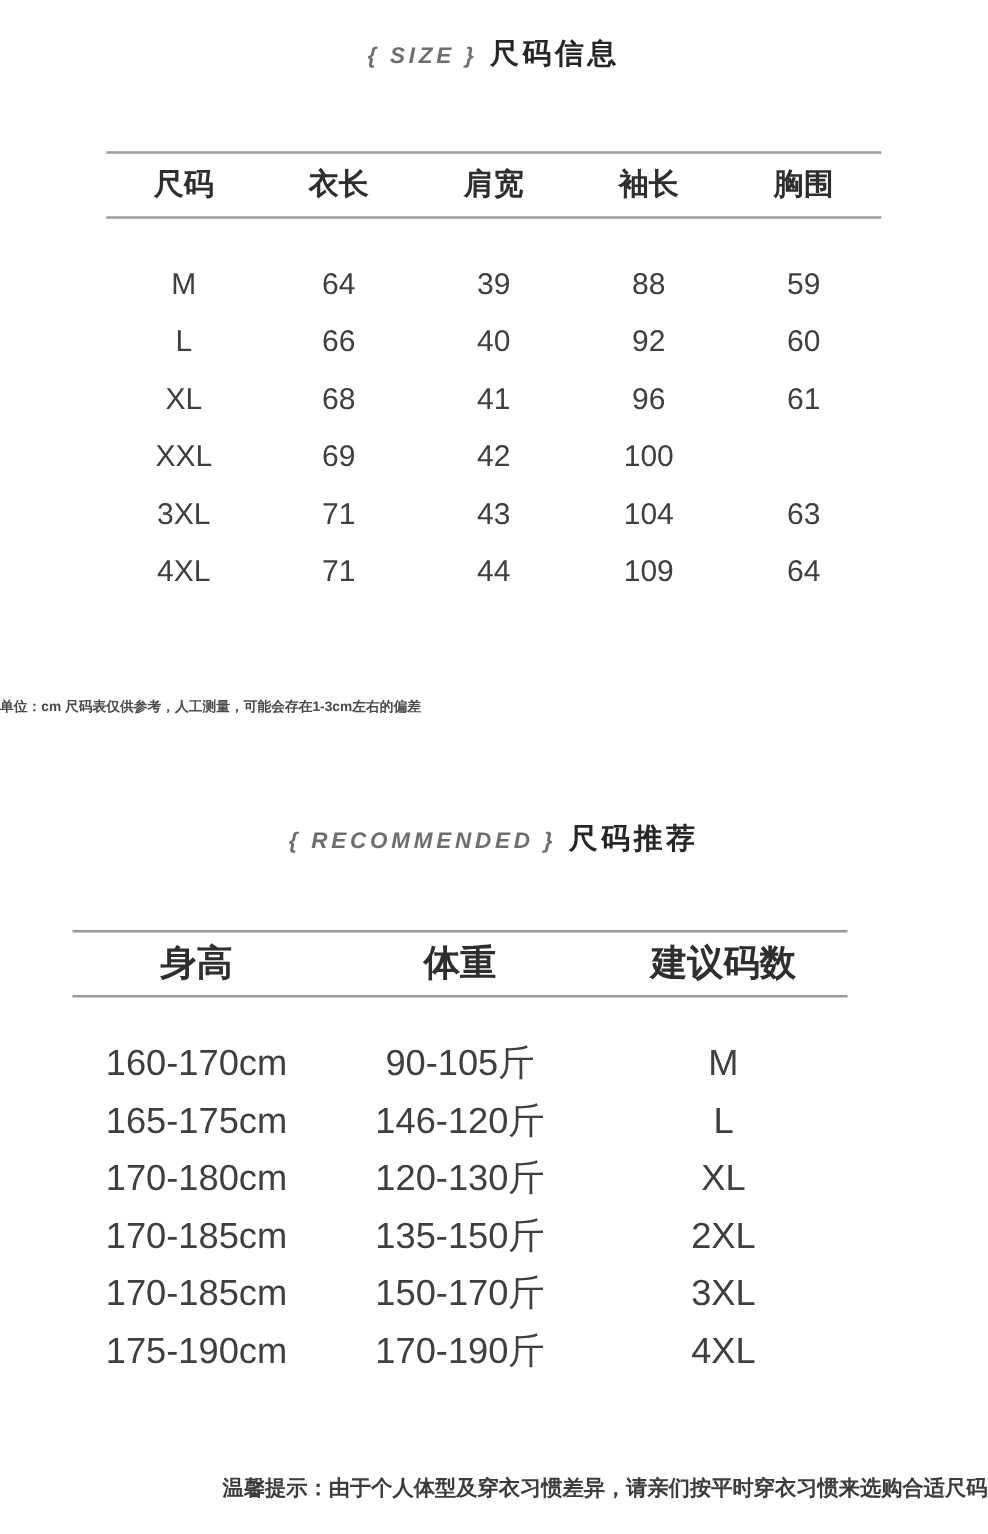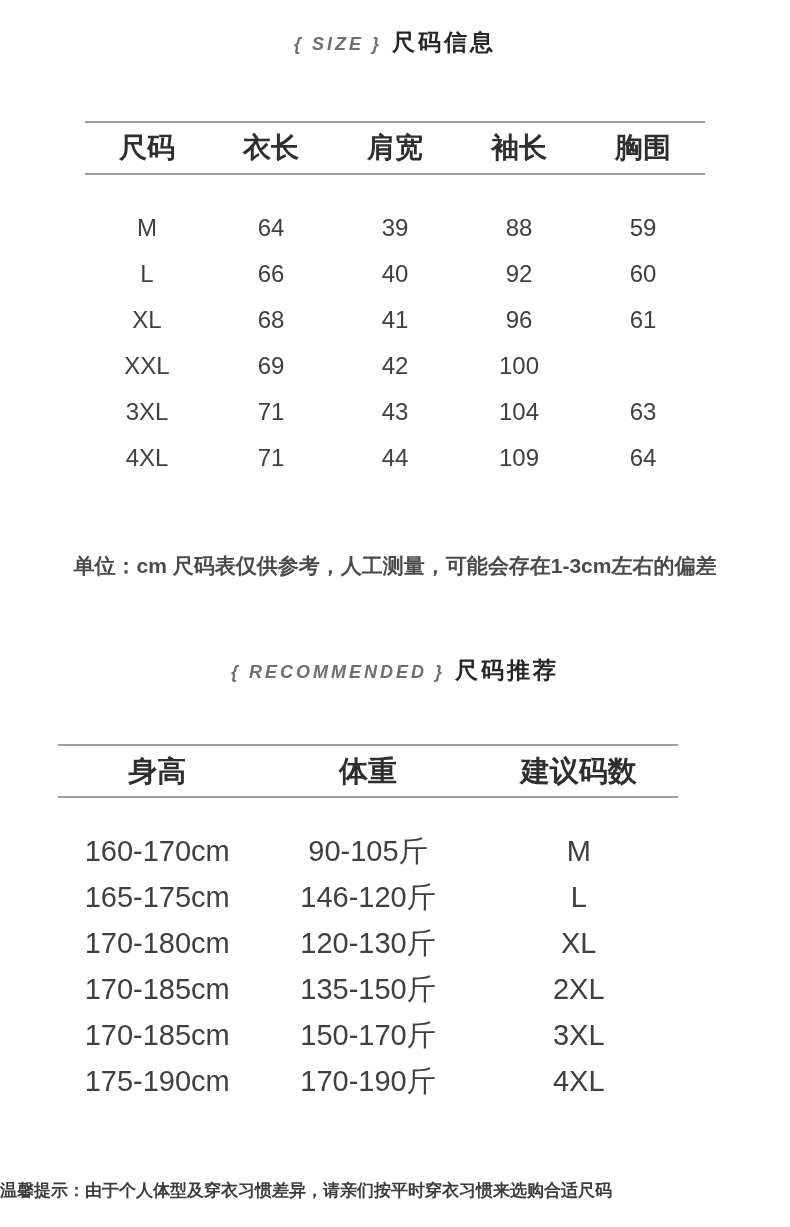--- a/index.html
+++ b/index.html
@@ -50,38 +50,37 @@
   }
   .tcell{
     text-align:center;
     height:46px;
     line-height:46px;
     font-size:24px;
     color:var(--ink-mid);
   }
   .tcell.th{
     font-weight:bold;
-    font-size:28px;
+    font-size:24px;
     color:#2e2e2e;
     height:50px;
     line-height:50px;
   }
   .t2 .tcell{font-size:29px;}
   .note{
     margin-top:74px;
-    text-align:center;
-    font-size:21px;
+    font-size:11px;
     line-height:22px;
     font-weight:bold;
     color:#4a4a4a;
   }
   .title2{margin-top:74px;}
   .footer{
     margin-top:76px;
-    text-align:left;
+    text-align:right;
     font-size:17px;
     line-height:22px;
     font-weight:bold;
     color:#3c3c3c;
   }
 </style>
 </head>
 <body>
 
 <div class="page">

